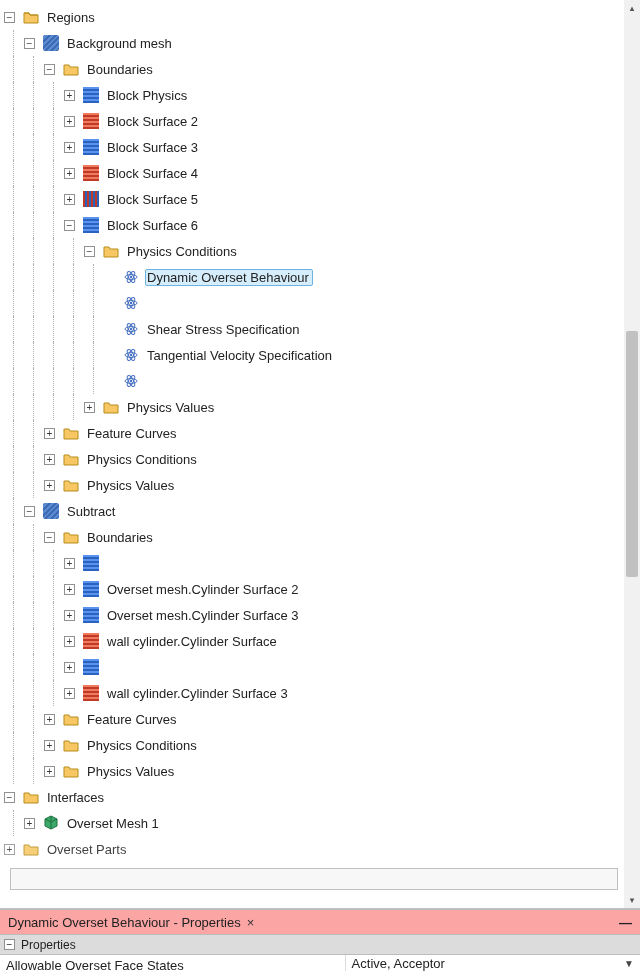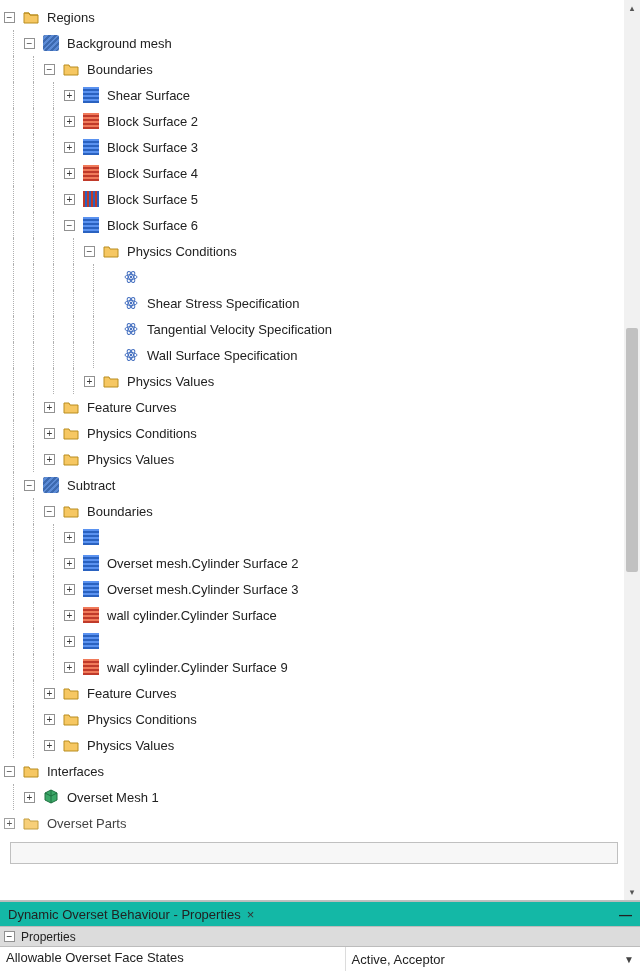--- a/index.html
+++ b/index.html
@@ -108,21 +108,21 @@
 .drop-area {
   height: 22px;
   border: 1px solid #c0c0c0;
   margin: 6px 6px 4px 6px;
   background: #f7f7f7;
 }
 
 .props-title {
   display: flex;
   align-items: center;
-  background: #14b8a6;
+  background: #fca5a5;
   border-top: 1px solid #bcbcbc;
   border-bottom: 1px solid #bcbcbc;
   height: 26px;
   padding: 0 8px;
   font-size: 13px;
 }
 .props-title .close-x {
   margin-left: 6px;
   font-size: 13px;
   color: #333;
@@ -147,21 +147,21 @@
   border: 1px solid #919191;
   font-size: 10px;
   line-height: 9px;
   text-align: center;
   margin-right: 6px;
   background: #fff;
 }
 .props-row {
   display: flex;
   align-items: stretch;
-  height: 24px;
+  height: 16px;
 }
 .props-row .pname {
   flex: 0 0 54%;
   padding: 3px 6px;
   border-right: 1px solid #dcdcdc;
 }
 .props-row .pvalue {
   flex: 1;
   display: flex;
   align-items: center;
@@ -210,21 +210,21 @@
       </span>
       <span class="label">Boundaries</span>
     </div>
 
     <div class="node">
       <span class="indent v"></span>
         <span class="indent v"></span>
         <span class="indent v"></span>
       <span class="expander">+</span>
       <span class="icon icon-surf-blue"></span>
-      <span class="label">Shear Surface</span>
+      <span class="label">Block Physics</span>
     </div>
     <div class="node">
       <span class="indent v"></span>
         <span class="indent v"></span>
         <span class="indent v"></span>
       <span class="expander">+</span>
       <span class="icon icon-surf-red"></span>
       <span class="label">Block Surface 2</span>
     </div>
     <div class="node">
@@ -283,71 +283,87 @@
         <span class="indent v"></span>
       <span class="expander empty">·</span>
       <span class="icon icon-physics">
         <svg width="16" height="16">
             <ellipse cx="8" cy="8" rx="6" ry="2.4" fill="none" stroke="#4570c0"></ellipse>
             <ellipse cx="8" cy="8" rx="6" ry="2.4" fill="none" stroke="#4570c0" transform="rotate(60 8 8)"></ellipse>
             <ellipse cx="8" cy="8" rx="6" ry="2.4" fill="none" stroke="#4570c0" transform="rotate(-60 8 8)"></ellipse>
             <circle cx="8" cy="8" r="1.2" fill="#4570c0"></circle>
           </svg>
       </span>
+      <span class="label selected">Dynamic Overset Behaviour</span>
     </div>
     <div class="node">
       <span class="indent v"></span>
         <span class="indent v"></span>
         <span class="indent v"></span>
         <span class="indent v"></span>
         <span class="indent v"></span>
       <span class="expander empty">·</span>
       <span class="icon icon-physics">
         <svg width="16" height="16">
             <ellipse cx="8" cy="8" rx="6" ry="2.4" fill="none" stroke="#4570c0"></ellipse>
             <ellipse cx="8" cy="8" rx="6" ry="2.4" fill="none" stroke="#4570c0" transform="rotate(60 8 8)"></ellipse>
             <ellipse cx="8" cy="8" rx="6" ry="2.4" fill="none" stroke="#4570c0" transform="rotate(-60 8 8)"></ellipse>
             <circle cx="8" cy="8" r="1.2" fill="#4570c0"></circle>
           </svg>
       </span>
-      <span class="label">Shear Stress Specification</span>
     </div>
     <div class="node">
       <span class="indent v"></span>
         <span class="indent v"></span>
         <span class="indent v"></span>
         <span class="indent v"></span>
         <span class="indent v"></span>
       <span class="expander empty">·</span>
       <span class="icon icon-physics">
         <svg width="16" height="16">
             <ellipse cx="8" cy="8" rx="6" ry="2.4" fill="none" stroke="#4570c0"></ellipse>
             <ellipse cx="8" cy="8" rx="6" ry="2.4" fill="none" stroke="#4570c0" transform="rotate(60 8 8)"></ellipse>
             <ellipse cx="8" cy="8" rx="6" ry="2.4" fill="none" stroke="#4570c0" transform="rotate(-60 8 8)"></ellipse>
             <circle cx="8" cy="8" r="1.2" fill="#4570c0"></circle>
           </svg>
       </span>
-      <span class="label">Tangential Velocity Specification</span>
+      <span class="label">Shear Stress Specification</span>
     </div>
     <div class="node">
       <span class="indent v"></span>
         <span class="indent v"></span>
         <span class="indent v"></span>
         <span class="indent v"></span>
         <span class="indent v"></span>
       <span class="expander empty">·</span>
       <span class="icon icon-physics">
         <svg width="16" height="16">
             <ellipse cx="8" cy="8" rx="6" ry="2.4" fill="none" stroke="#4570c0"></ellipse>
             <ellipse cx="8" cy="8" rx="6" ry="2.4" fill="none" stroke="#4570c0" transform="rotate(60 8 8)"></ellipse>
             <ellipse cx="8" cy="8" rx="6" ry="2.4" fill="none" stroke="#4570c0" transform="rotate(-60 8 8)"></ellipse>
             <circle cx="8" cy="8" r="1.2" fill="#4570c0"></circle>
           </svg>
       </span>
-      <span class="label">Wall Surface Specification</span>
+      <span class="label">Tangential Velocity Specification</span>
+    </div>
+    <div class="node">
+      <span class="indent v"></span>
+        <span class="indent v"></span>
+        <span class="indent v"></span>
+        <span class="indent v"></span>
+        <span class="indent v"></span>
+      <span class="expander empty">·</span>
+      <span class="icon icon-physics">
+        <svg width="16" height="16">
+            <ellipse cx="8" cy="8" rx="6" ry="2.4" fill="none" stroke="#4570c0"></ellipse>
+            <ellipse cx="8" cy="8" rx="6" ry="2.4" fill="none" stroke="#4570c0" transform="rotate(60 8 8)"></ellipse>
+            <ellipse cx="8" cy="8" rx="6" ry="2.4" fill="none" stroke="#4570c0" transform="rotate(-60 8 8)"></ellipse>
+            <circle cx="8" cy="8" r="1.2" fill="#4570c0"></circle>
+          </svg>
+      </span>
     </div>
 
     <div class="node">
       <span class="indent v"></span>
         <span class="indent v"></span>
         <span class="indent v"></span>
         <span class="indent v"></span>
       <span class="expander">+</span>
       <span class="icon icon-folder-closed">
         <svg width="16" height="16">
@@ -449,21 +465,21 @@
         <span class="indent v"></span>
       <span class="expander">+</span>
       <span class="icon icon-surf-blue"></span>
     </div>
     <div class="node">
       <span class="indent v"></span>
         <span class="indent v"></span>
         <span class="indent v"></span>
       <span class="expander">+</span>
       <span class="icon icon-surf-red"></span>
-      <span class="label">wall cylinder.Cylinder Surface 9</span>
+      <span class="label">wall cylinder.Cylinder Surface 3</span>
     </div>
 
     <div class="node">
       <span class="indent v"></span>
         <span class="indent v"></span>
       <span class="expander">+</span>
       <span class="icon icon-folder-closed">
         <svg width="16" height="16">
             <path d="M1 4h5l1 2h8v8H1z" fill="#f6c762" stroke="#b98d1f"></path>
           </svg>

